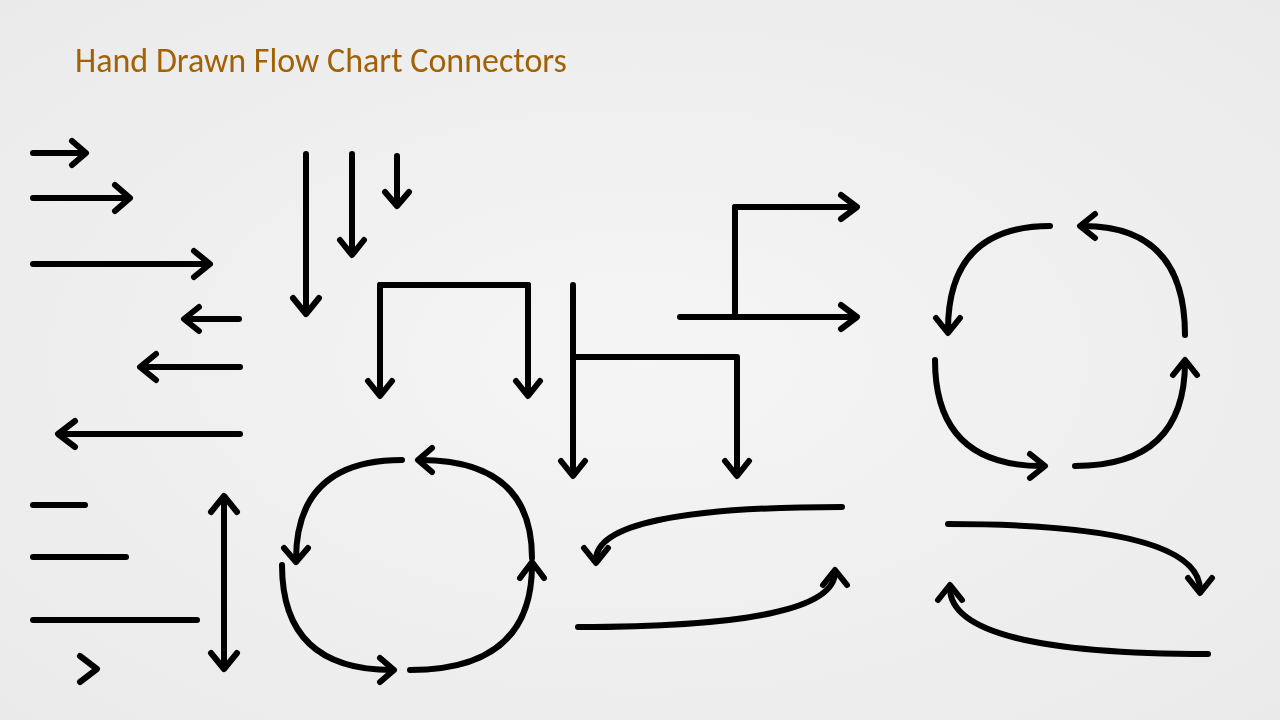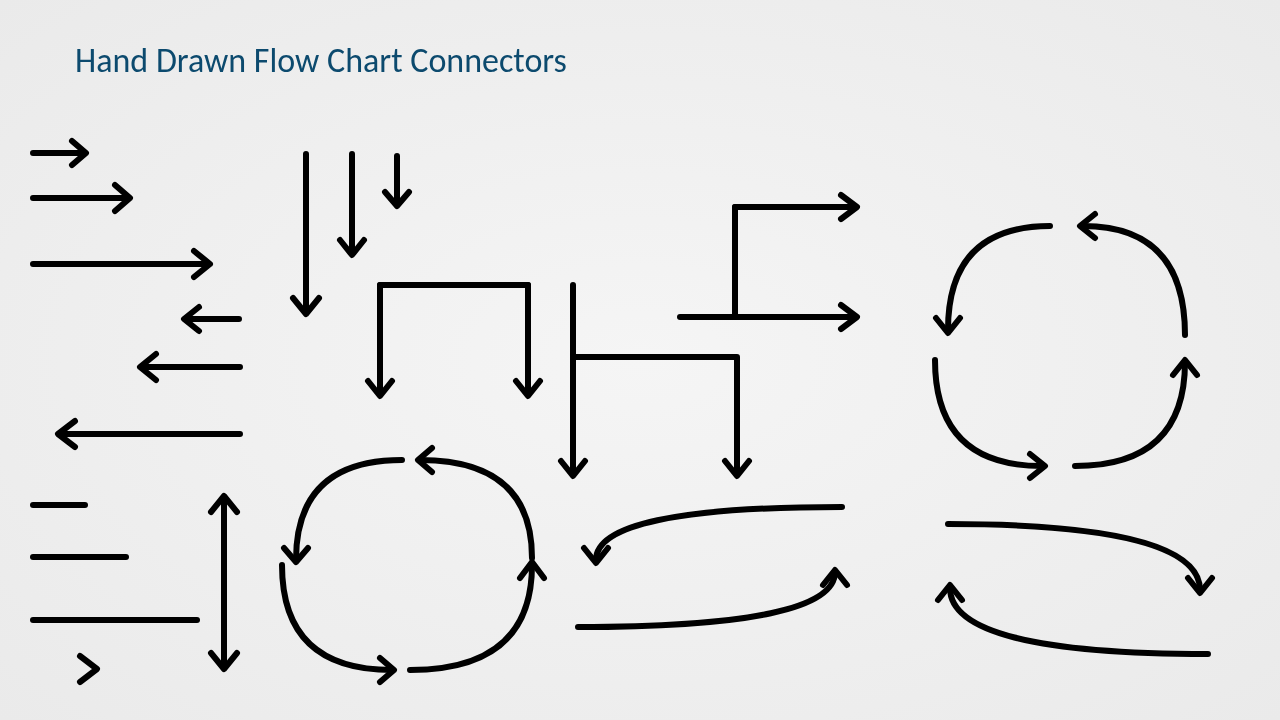--- a/index.html
+++ b/index.html
@@ -15,21 +15,21 @@
     position: relative;
     width: 1280px;
     height: 720px;
   }
   .title {
     position: absolute;
     top: 40px;
     left: 75px;
     font-size: 34px;
     font-weight: 400;
-    color: #0c4a6e;
+    color: #a16207;
   }
   svg.canvas {
     position: absolute;
     top: 0;
     left: 0;
     width: 1280px;
     height: 720px;
   }
   svg.canvas path,
   svg.canvas line {

